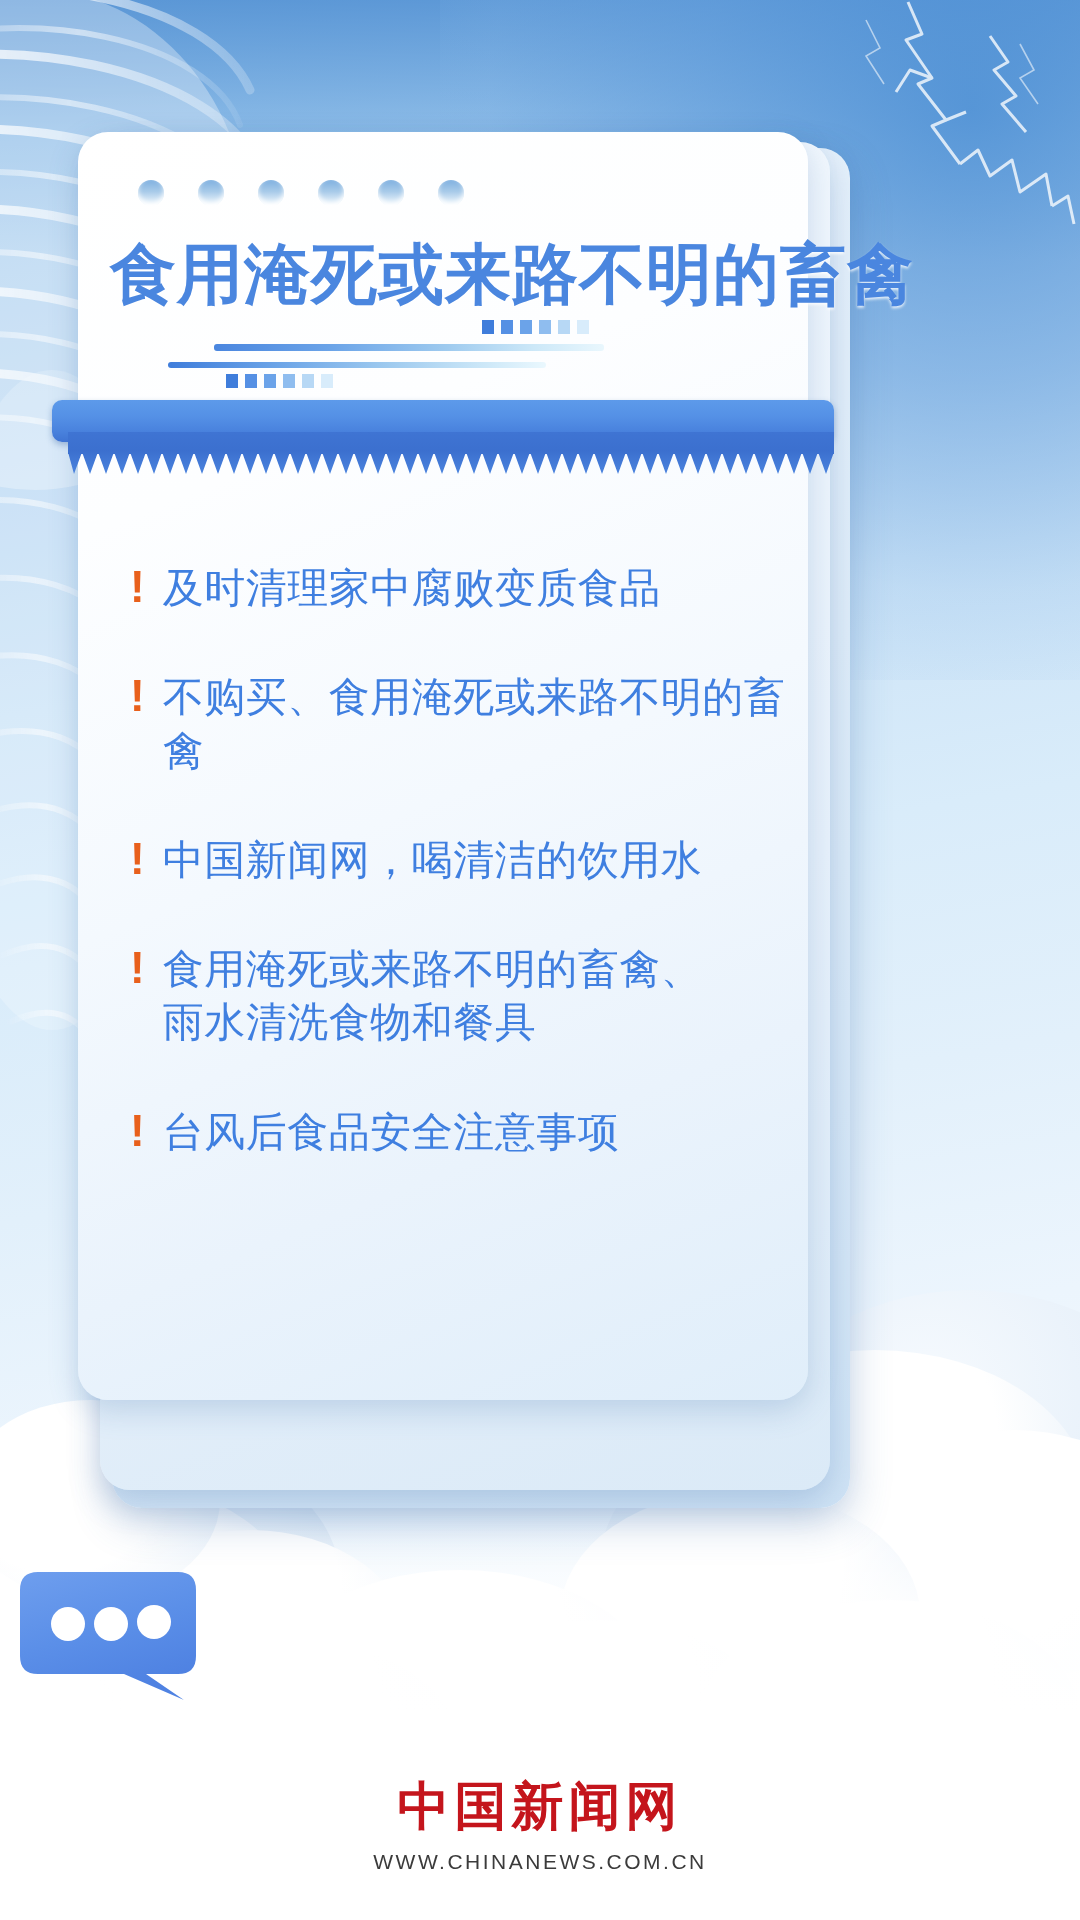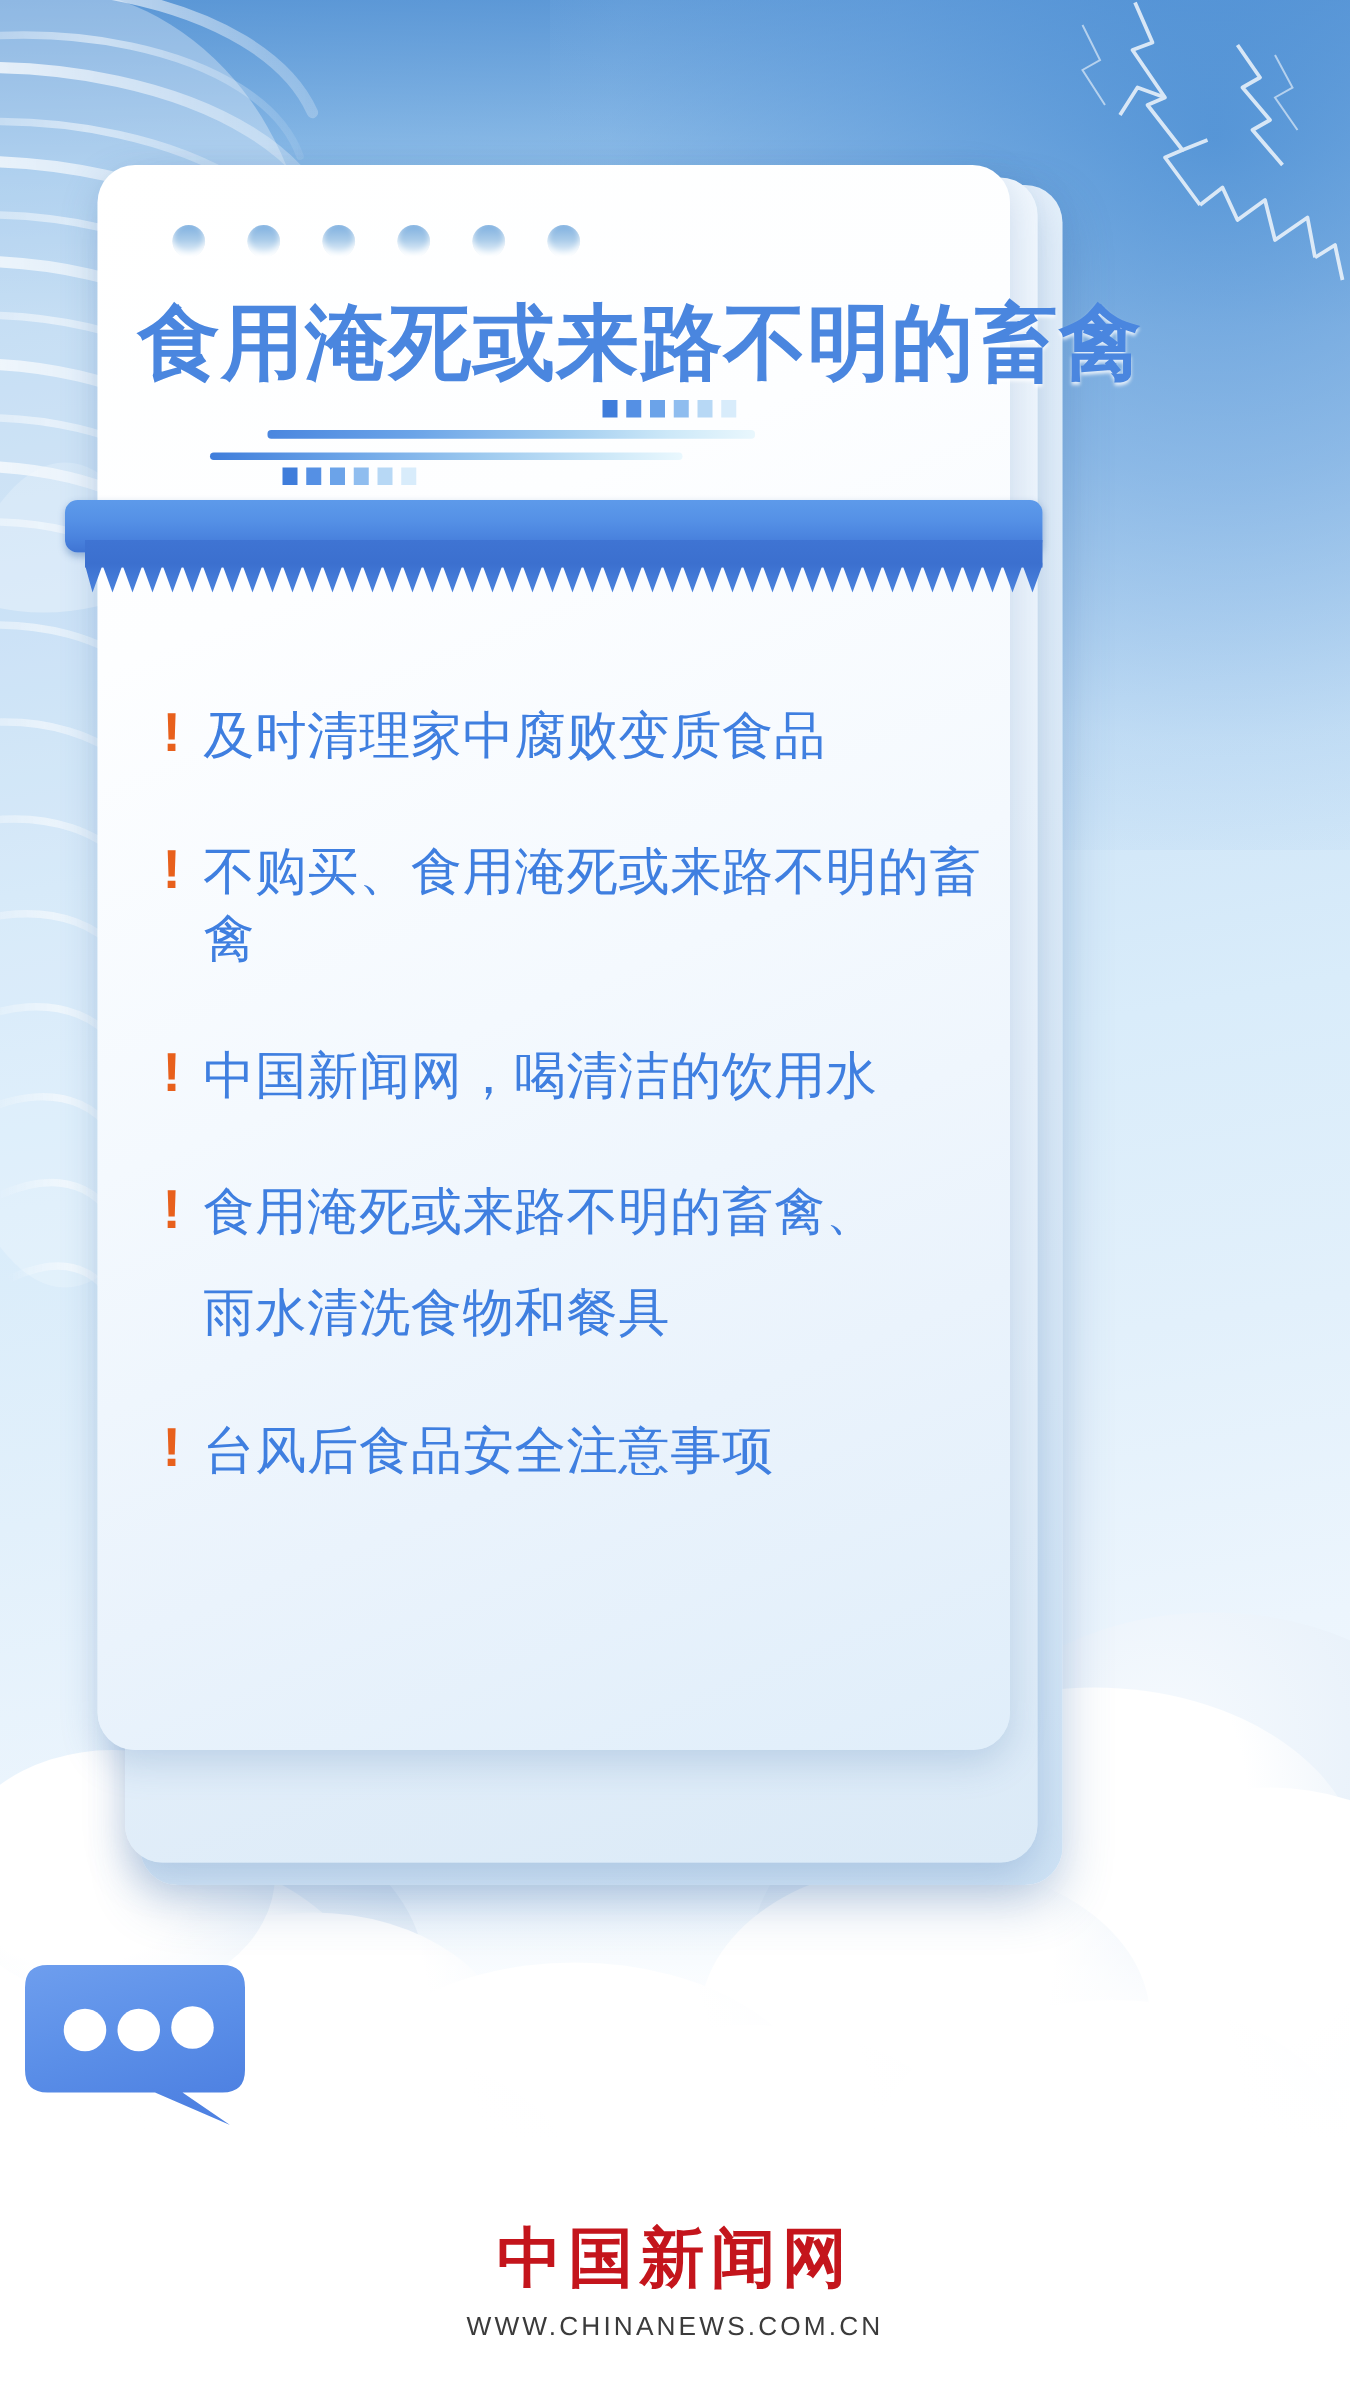--- a/index.html
+++ b/index.html
@@ -140,21 +140,21 @@
     flex:0 0 auto;
     font-size:44px; font-weight:bold; line-height:1.05;
     color:#e8601c;
     margin-top:2px;
   }
   .item-text {
     font-size:41px; line-height:1.30; font-weight:500;
     color:#3f7fe0;
     letter-spacing:.5px;
   }
-  .item-text .l2 { display:block;margin-top:28px; }
+  .item-text .l2 { display:block; }
 
   
   .bubble { position:absolute; left:6px; top:1560px; width:200px; height:140px; }
 
   
   .footer {
     position:absolute; left:0; right:0; bottom:46px;
     display:flex; flex-direction:column; align-items:center; gap:8px;
   }
   .logo-cn {

